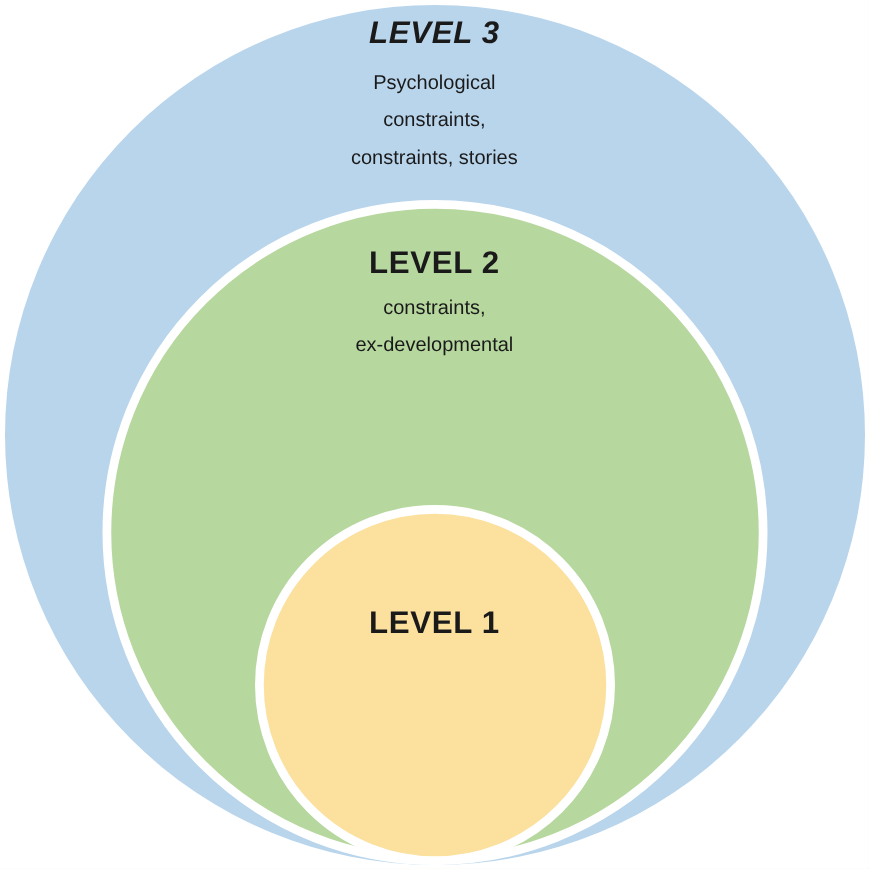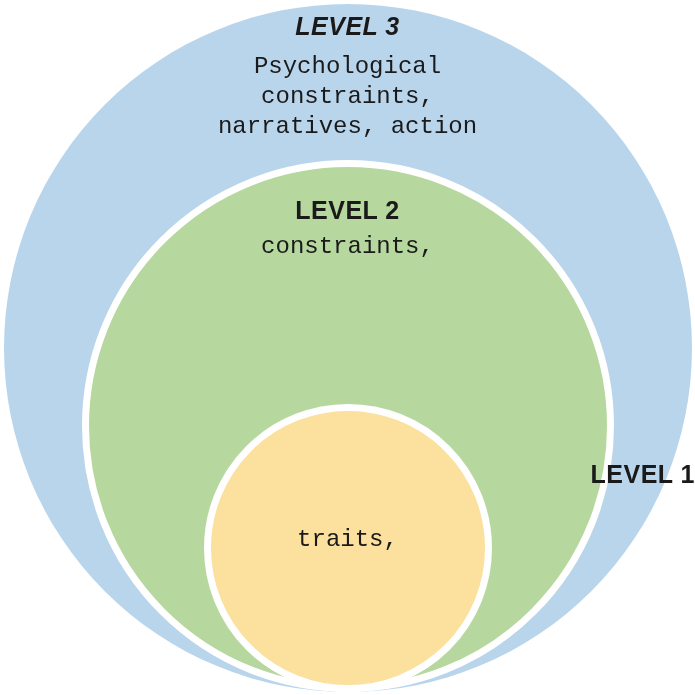--- a/index.html
+++ b/index.html
@@ -48,56 +48,55 @@
     font-size: 25px;
     font-weight: 700;
     color: #1a1a1a;
     letter-spacing: 0.5px;
   }
   .level-body {
     position: absolute;
     left: 0;
     right: 0;
     text-align: center;
-    font-size: 24px;
+    font-size: 16px;
     font-weight: 400;
     color: #1a1a1a;
-    font-family: Liberation Mono, monospace;
   }
   .level-body .line {
     line-height: 30px;
   }
   .title-l3 { top: 12px; font-style: italic; }
   .body-l3  { top: 52px; }
   .title-l2 { top: 196px; }
   .body-l2  { top: 232px; }
-  .title-l1 { top: 460px; text-align: right; }
+  .title-l1 { top: 484px; }
   .body-l1  { top: 525px; }
 </style>
 </head>
 <body>
 
 <div class="canvas">
 
   <div class="circle circle-outer" style="background-color: rgb(185, 213, 236);"></div>
 
   <div class="circle circle-middle" style="background-color: rgb(182, 215, 158);"></div>
 
   <div class="circle circle-inner" style="background-color: rgb(251, 224, 158);"></div>
 
   <div class="level-title title-l3">LEVEL 3</div>
   <div class="level-body body-l3">
     <div class="line">Psychological</div>
     <div class="line">constraints,</div>
-    <div class="line">narratives, action</div>
+    <div class="line">constraints, stories</div>
   </div>
 
   <div class="level-title title-l2">LEVEL 2</div>
   <div class="level-body body-l2">
     <div class="line">constraints,</div>
+    <div class="line">ex-developmental</div>
   </div>
 
   <div class="level-title title-l1">LEVEL 1</div>
   <div class="level-body body-l1">
-    <div class="line">traits,</div>
   </div>
 
 </div>
 
 </body></html>

